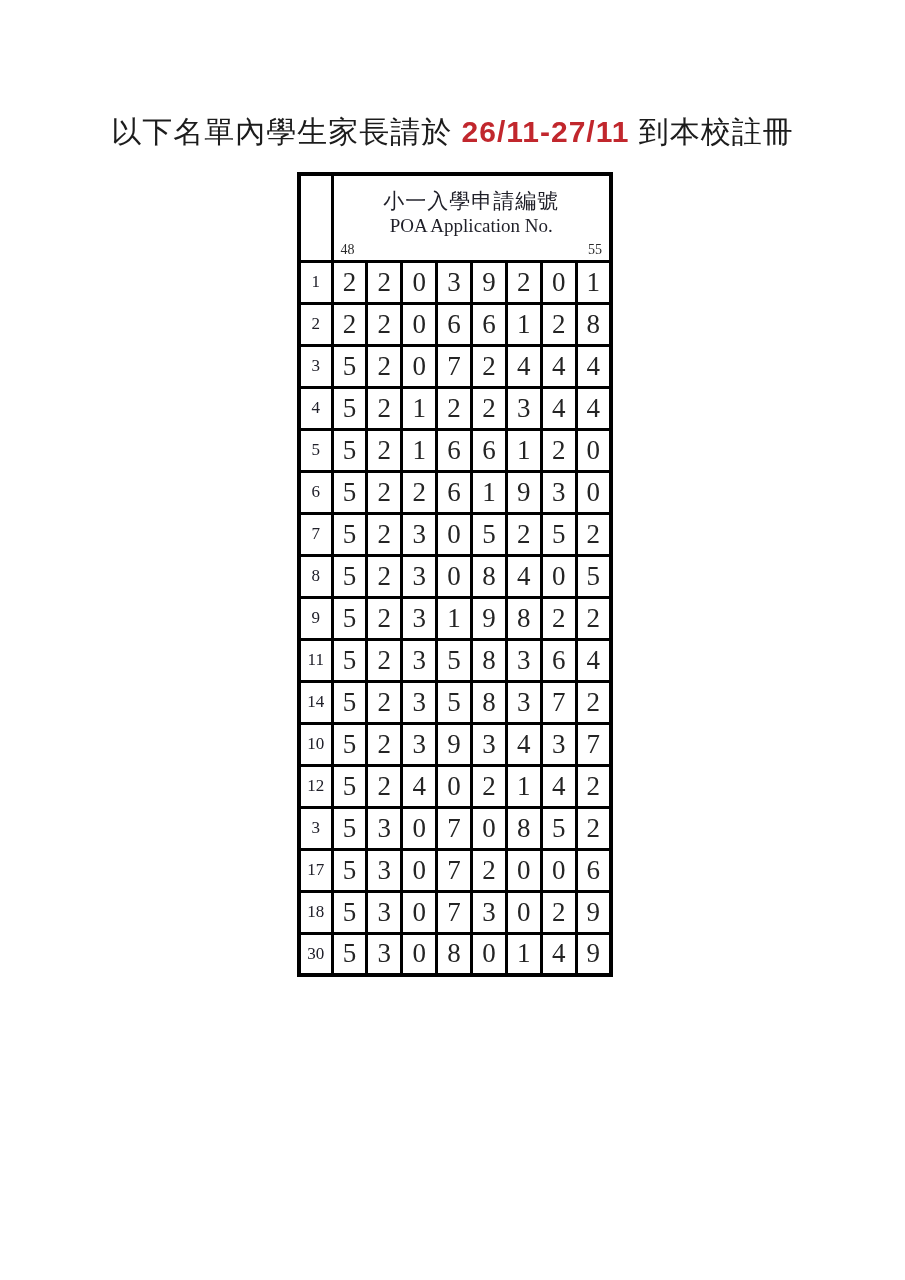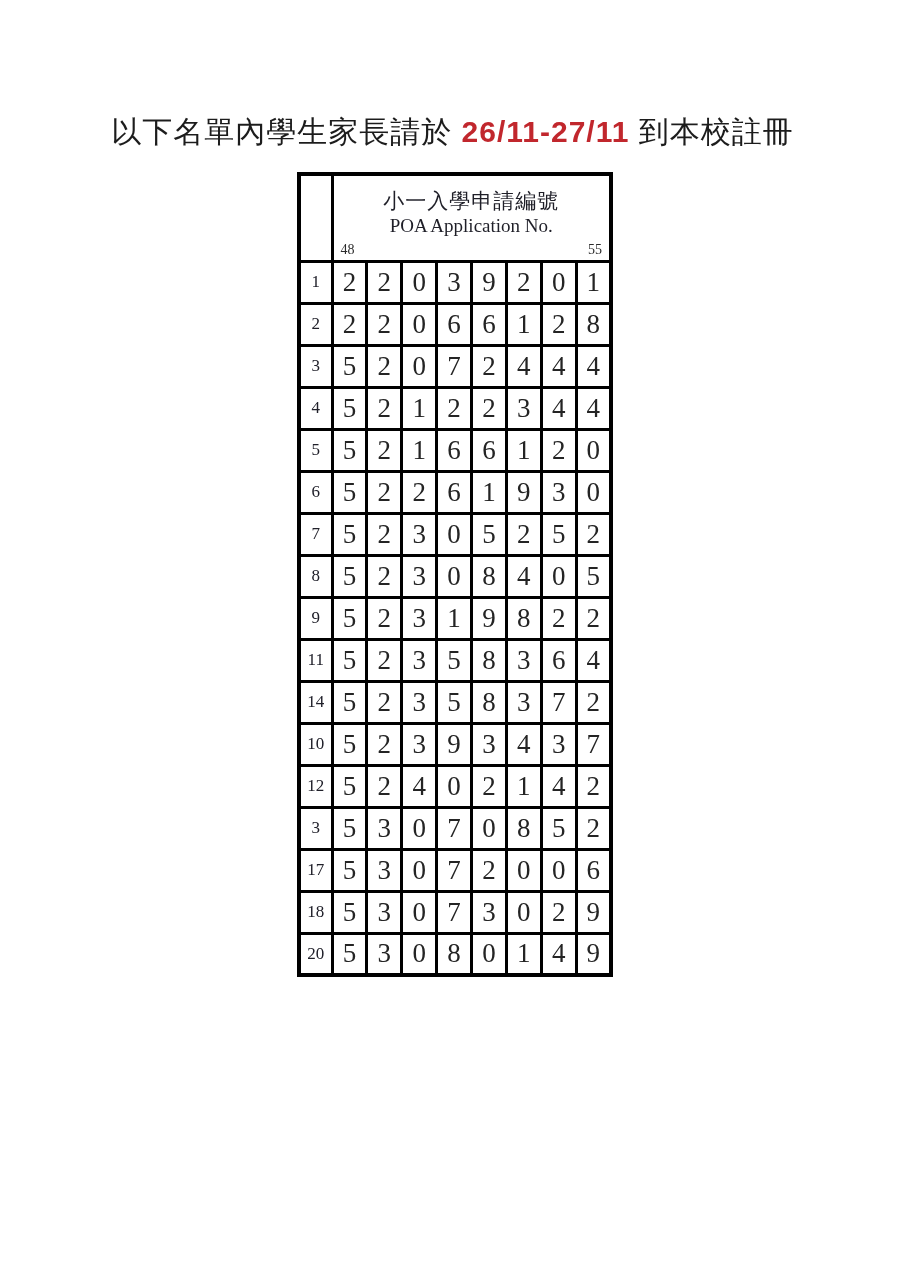--- a/index.html
+++ b/index.html
@@ -291,21 +291,21 @@
           <td class="digit">5</td>
           <td class="digit">3</td>
           <td class="digit">0</td>
           <td class="digit">7</td>
           <td class="digit">3</td>
           <td class="digit">0</td>
           <td class="digit">2</td>
           <td class="digit">9</td>
         </tr>
         <tr>
-          <td class="rownum">20</td>
+          <td class="rownum">30</td>
           <td class="digit">5</td>
           <td class="digit">3</td>
           <td class="digit">0</td>
           <td class="digit">8</td>
           <td class="digit">0</td>
           <td class="digit">1</td>
           <td class="digit">4</td>
           <td class="digit">9</td>
         </tr>
       </tbody>

